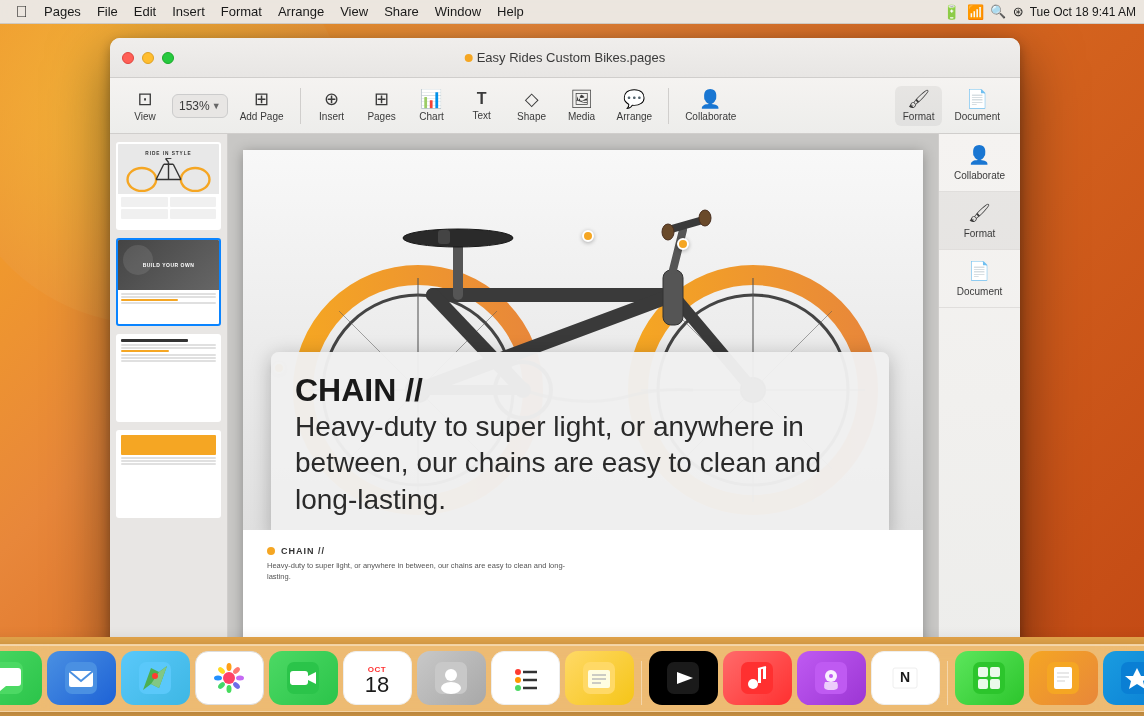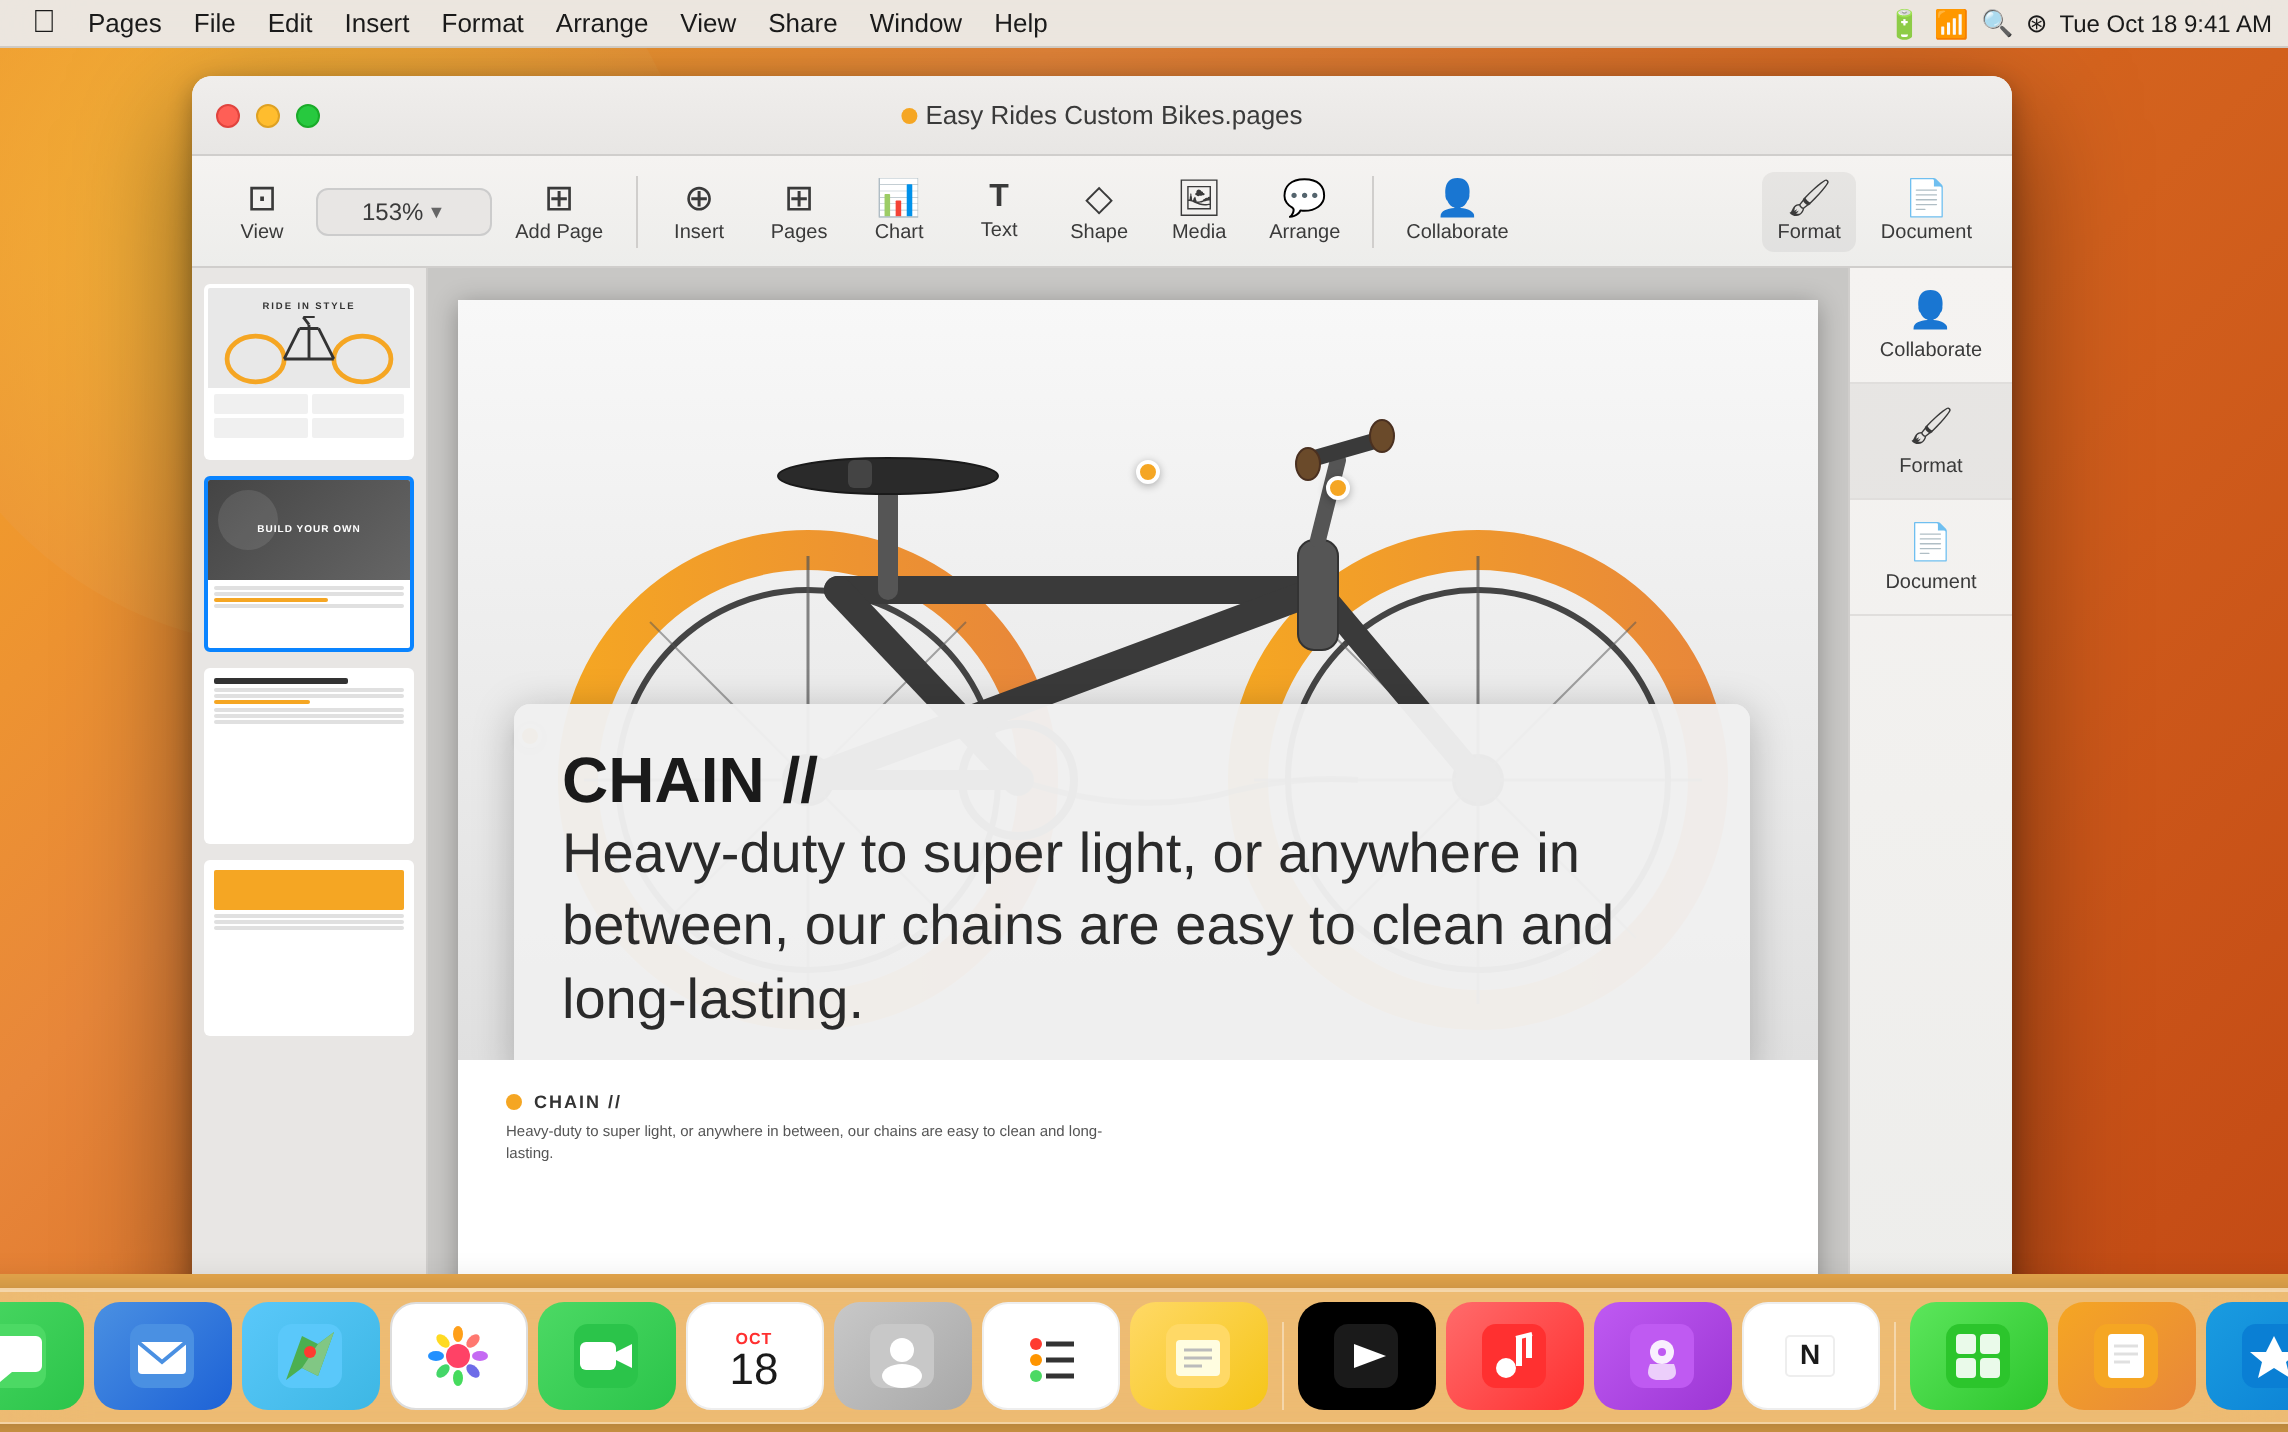--- a/index.html
+++ b/index.html
@@ -76,21 +76,21 @@
       width: 300px; height: 300px;
       background: radial-gradient(circle, #4a9ad4 0%, #2d6bb5 100%);
       top: 50px; right: 200px;
       opacity: 0.4;
     }
 
     
     .pages-window {
       position: absolute;
       top: 14px;
-      left: 96px;
+      left: 110px;
       width: 910px;
       height: 628px;
       background: #f0f0f0;
       border-radius: 10px;
       box-shadow: 0 20px 60px rgba(0,0,0,0.5), 0 4px 12px rgba(0,0,0,0.3);
       overflow: hidden;
       display: flex;
       flex-direction: column;
     }
 
@@ -170,21 +170,21 @@
     .toolbar-separator {
       width: 1px;
       height: 36px;
       background: #d0cecc;
       margin: 0 4px;
     }
     .zoom-group {
       display: flex;
       align-items: center;
       gap: 2px;
-      padding: 4px 22px;
+      padding: 4px 6px;
       background: #e8e6e4;
       border-radius: 6px;
       border: 1px solid #ccc;
       cursor: pointer;
     }
     .zoom-label {
       font-size: 12px;
       color: #3a3a3a;
     }
 

